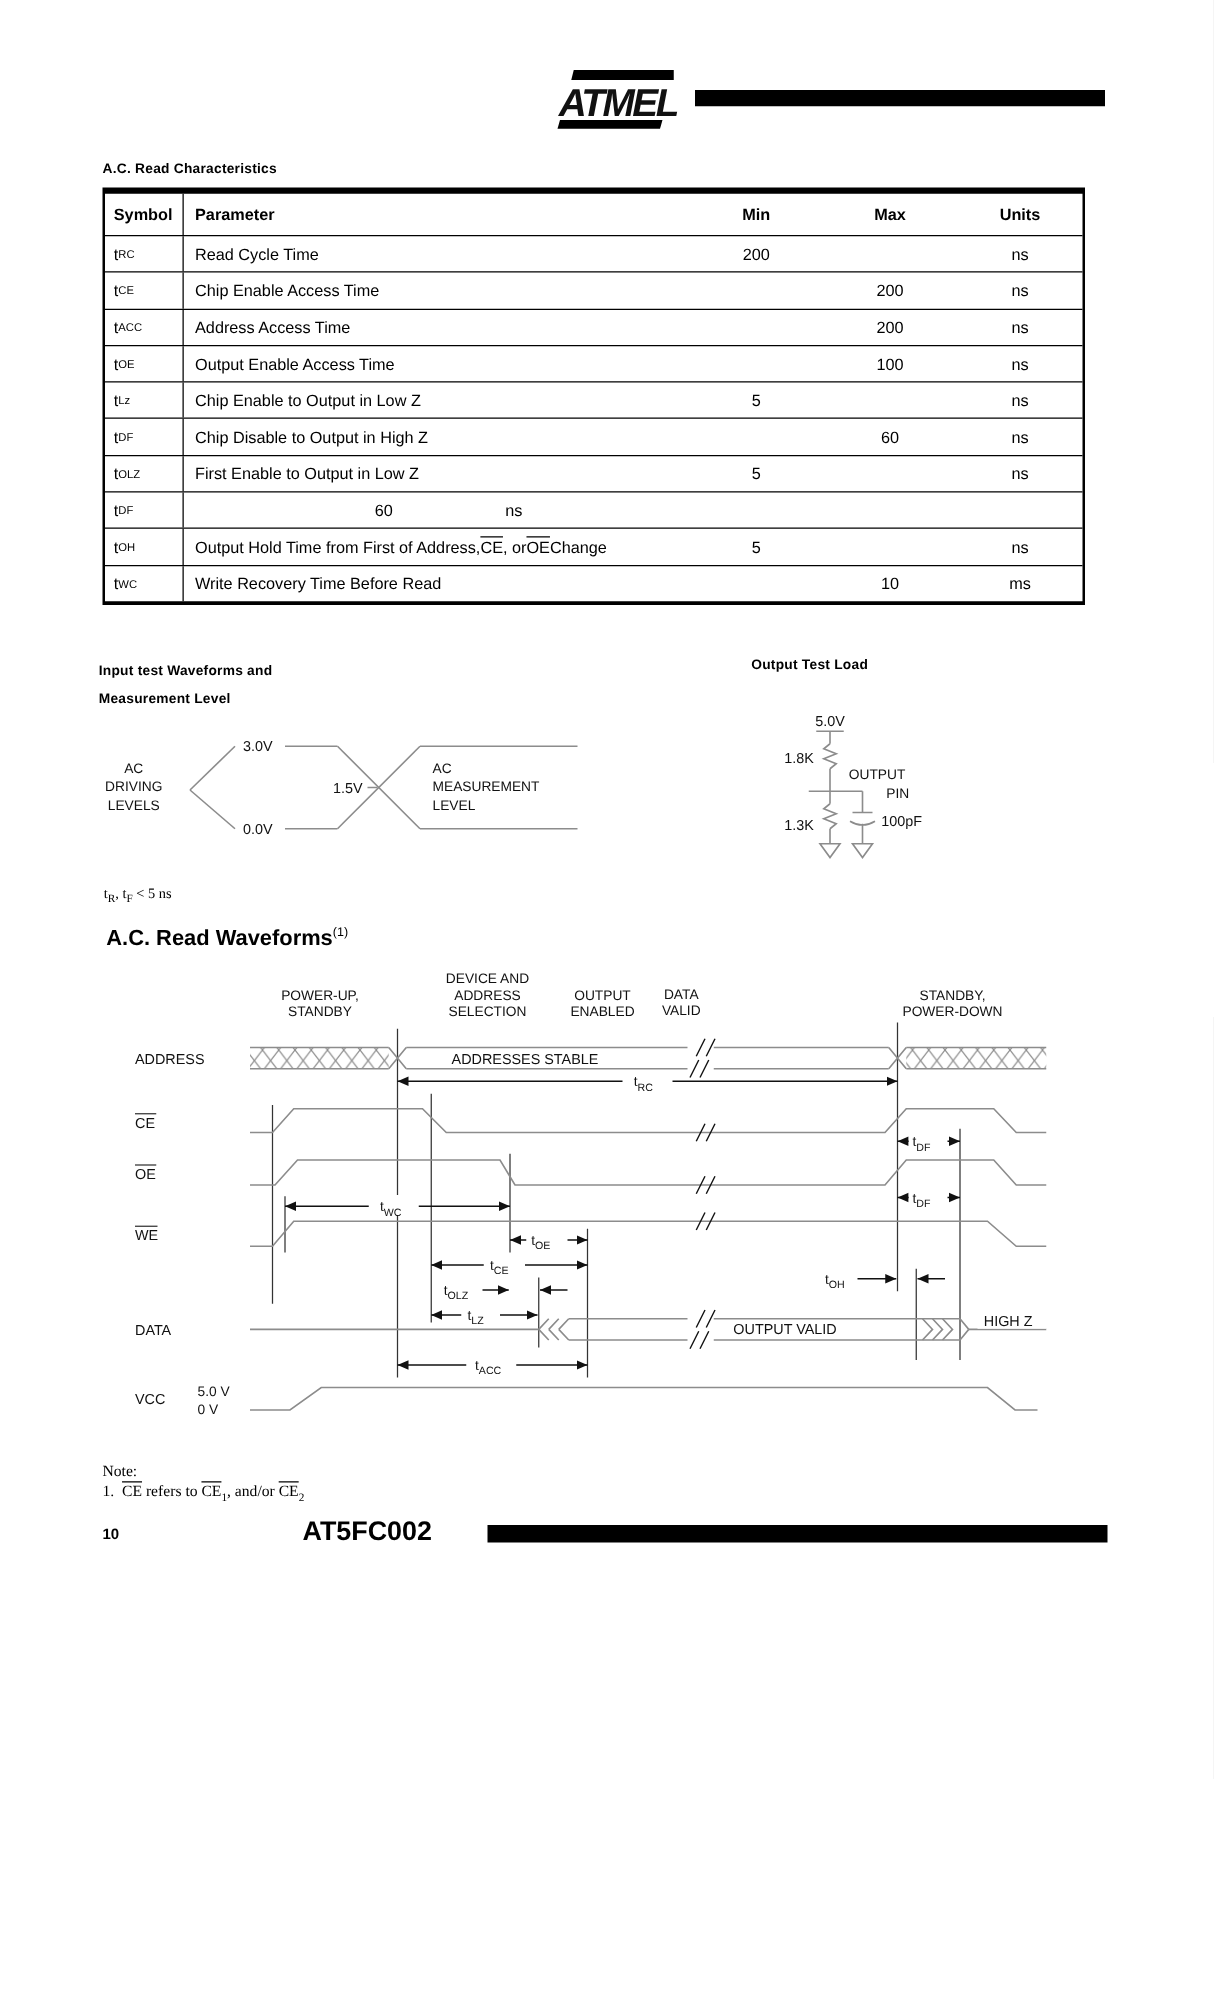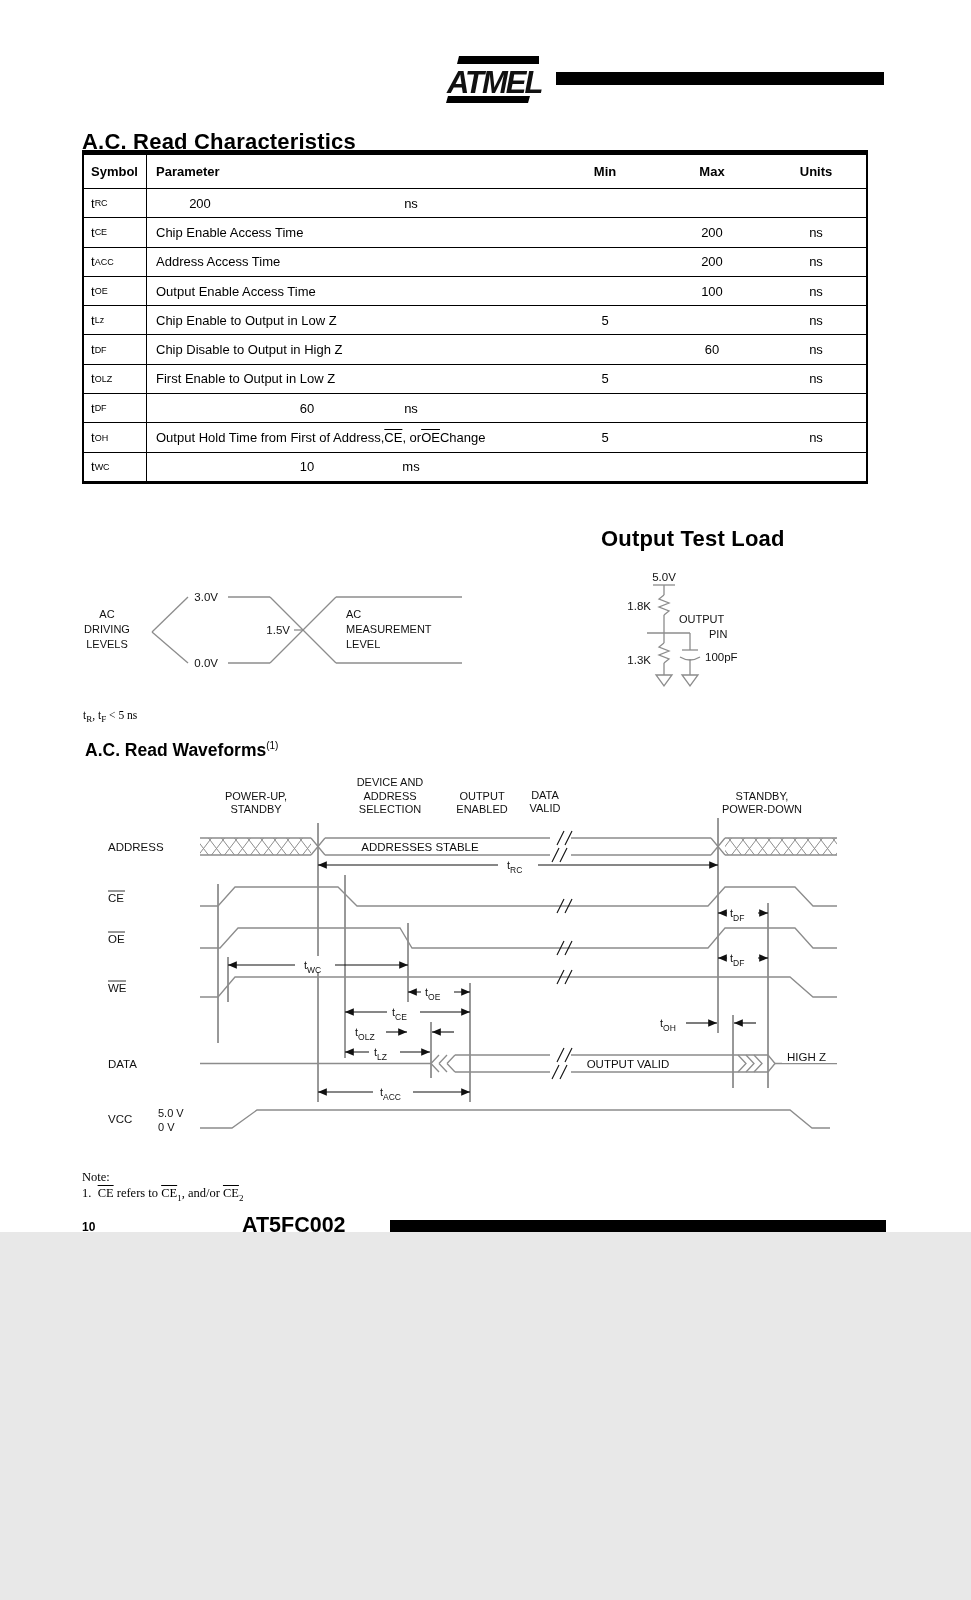--- a/index.html
+++ b/index.html
@@ -1,23 +1,23 @@
 <!DOCTYPE html>
 <html><head>
 <meta charset="utf-8">
 <style>
   html,body{margin:0;padding:0;background:#e8e8e8;}
-  .page{position:relative;width:971px;height:1232px;background:#ffffff;margin:0 auto;
+  .page{position:relative;width:971px;height:1600px;background:#ffffff;margin:0 auto;
         font-family:"Liberation Sans",sans-serif;color:#000;overflow:hidden;}
   .abs{position:absolute;}
   .bold{font-weight:bold;}
   
   .hdr-bar{position:absolute;left:556px;top:72px;width:328px;height:13px;background:#000;}
   
-  .sec-title{font-size:22px;font-weight:bold;letter-spacing:.2px;}
+  .sec-title{font-size:11px;font-weight:bold;letter-spacing:.2px;}
   
   .rc-table{position:absolute;left:82px;top:150px;width:786px;box-sizing:border-box;
             border:2px solid #000;border-top:5px solid #000;border-bottom:3px solid #000;font-size:13px;}
   .trow{display:flex;align-items:stretch;height:28.3px;border-top:1px solid #000;}
   .trow.head{height:33px;border-top:none;font-weight:bold;}
   .trow.head .cell{border-top:none;}
   .cell{display:flex;align-items:center;box-sizing:border-box;}
   .cell.sym{width:63px;padding-left:7px;border-right:1px solid #000;}
   .cell.par{flex:1;padding-left:9px;}
   .cell.min{width:106px;justify-content:center;}
@@ -59,20 +59,23 @@
       <div class="cell min">Min</div>
       <div class="cell max">Max</div>
       <div class="cell units">Units</div>
     </div>
     <div id="rc-rows">
         <div class="trow">
           <div class="cell sym">
             <span>t</span>
             <sub>RC</sub>
           </div>
+          <div class="cell par">
+            <span>Read Cycle Time</span>
+          </div>
           <div class="cell min">200</div>
           <div class="cell max"></div>
           <div class="cell units">ns</div>
         </div>
         <div class="trow">
           <div class="cell sym">
             <span>t</span>
             <sub>CE</sub>
           </div>
           <div class="cell par">
@@ -165,27 +168,34 @@
           </div>
           <div class="cell min">5</div>
           <div class="cell max"></div>
           <div class="cell units">ns</div>
         </div>
         <div class="trow">
           <div class="cell sym">
             <span>t</span>
             <sub>WC</sub>
           </div>
+          <div class="cell par">
+            <span>Write Recovery Time Before Read</span>
+          </div>
           <div class="cell min"></div>
           <div class="cell max">10</div>
           <div class="cell units">ms</div>
         </div>
       </div>
   </div>
 
+  <div class="abs sec-title" style="left:79px;top:526px;line-height:22px;">
+    <div>Input test Waveforms and</div>
+    <div>Measurement Level</div>
+  </div>
 
   <svg class="abs" style="left:78px;top:572px;" width="400" height="110" viewBox="0 0 400 110">
     <g class="sig">
       <path d="M74,60 L110,25"></path>
         <path d="M74,60 L110,91"></path>
       <path d="M150,25 H192"></path>
         <path d="M150,91 H192"></path>
       <path d="M192,25 L258,91"></path>
         <path d="M192,91 L258,25"></path>
       <path d="M216,58 H224"></path>

